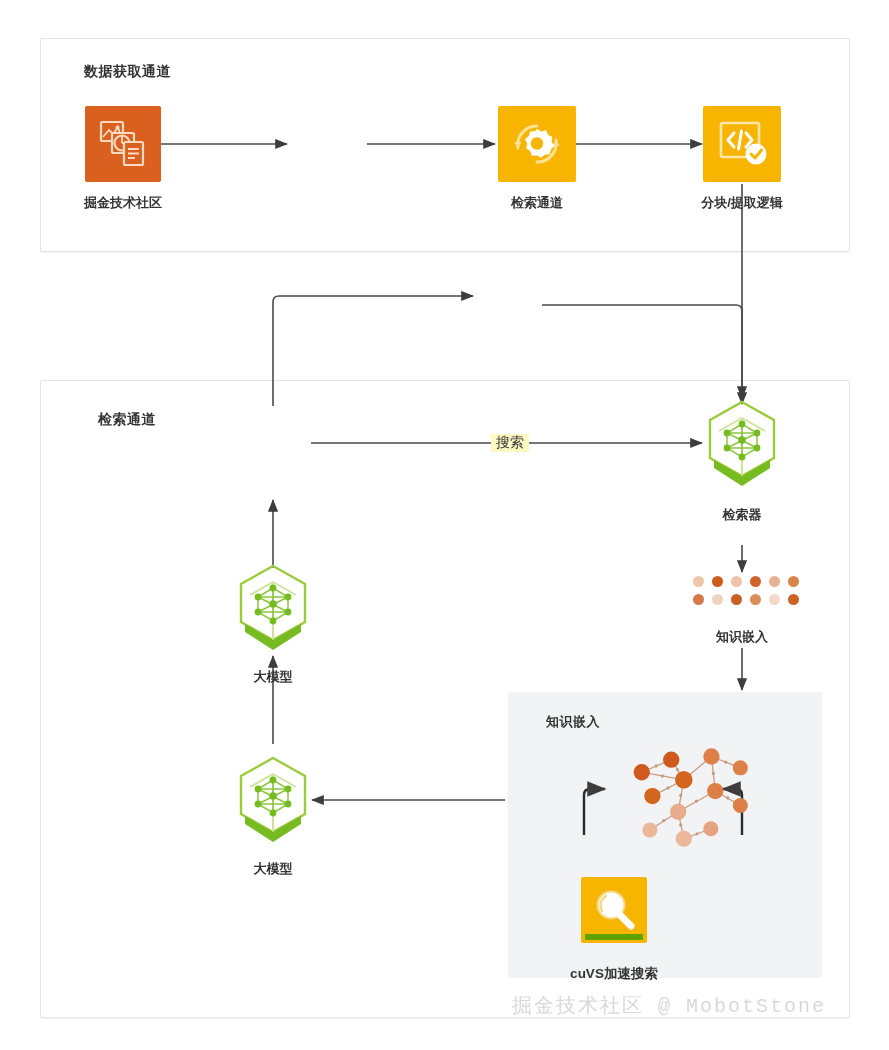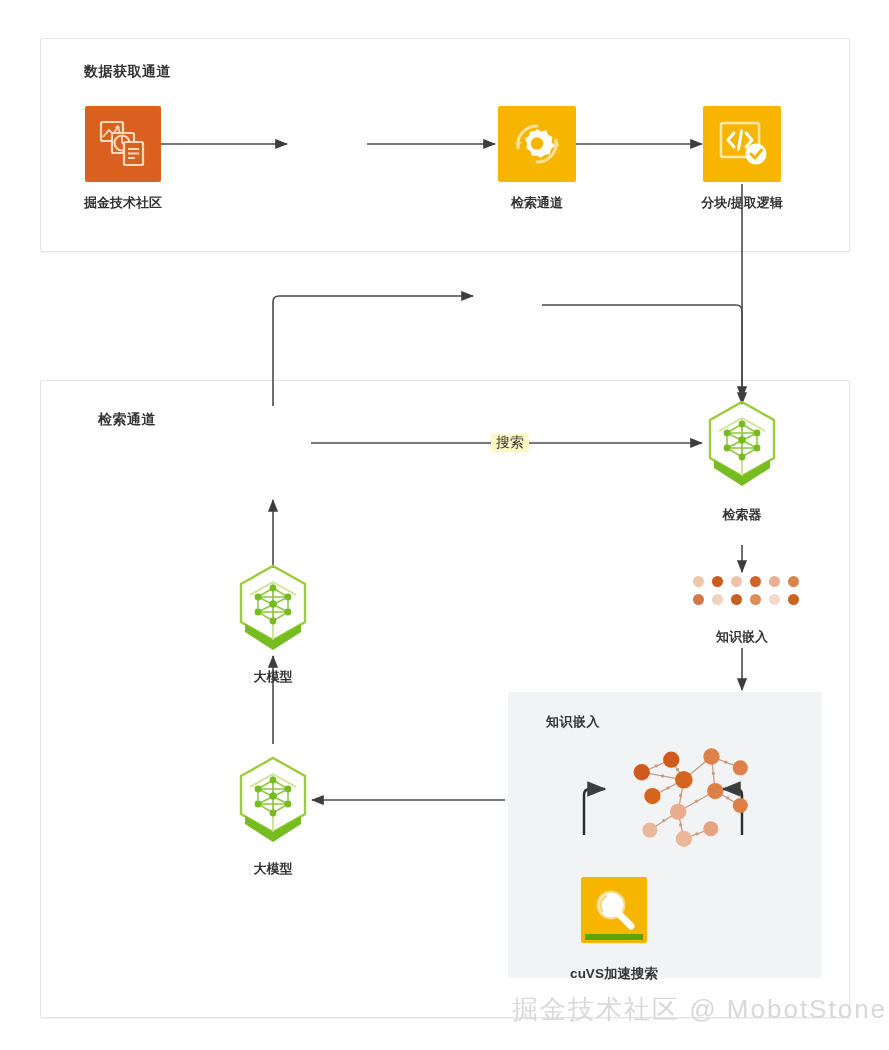--- a/index.html
+++ b/index.html
@@ -23,22 +23,22 @@
   .node .label.strong{font-size:13.5px;}
 
   .sq{border-radius:2px;display:flex;align-items:center;justify-content:center;}
   .edge-label{position:absolute;font-size:14px;color:#333;background:#fef9c3;padding:0 5px;
               transform:translate(-50%,-50%);white-space:nowrap;}
 
   .dots{position:absolute;display:grid;grid-template-columns:repeat(6,14px);
         grid-auto-rows:14px;gap:4px 5px;}
   .dots i{display:block;width:11px;height:11px;border-radius:50%;}
 
-  .watermark{position:absolute;font-size:26px;color:#d8d8d8;letter-spacing:2px;
-             font-family:Liberation Sans, sans-serif;white-space:nowrap;}
+  .watermark{position:absolute;font-size:20px;color:#d8d8d8;letter-spacing:2px;
+             font-family:Liberation Mono, monospace;white-space:nowrap;}
 </style>
 </head>
 <body>
 
 <div id="stage">
 
   <div class="panel" style="left:40px;top:38px;width:808px;height:212px;"></div>
   <div class="panel-title" style="left:69px;top:63px;margin-left:15px;">数据获取通道</div>
 
   <div class="panel" style="left:40px;top:380px;width:808px;height:636px;"></div>

